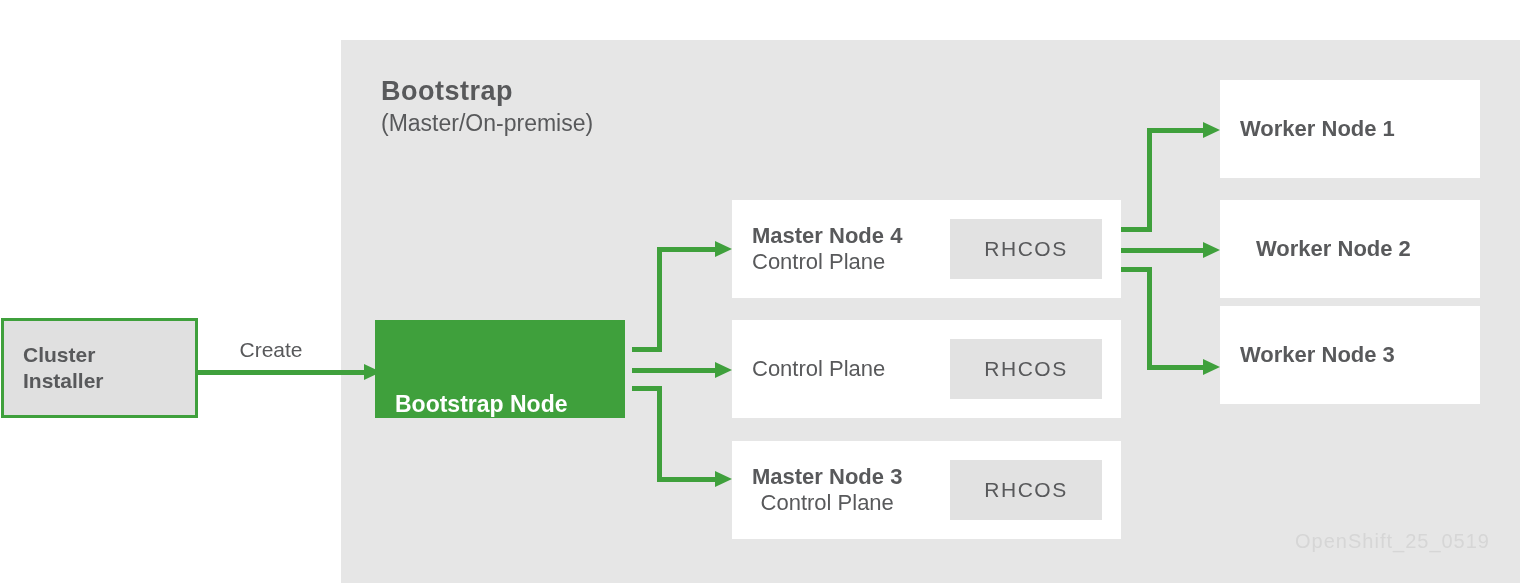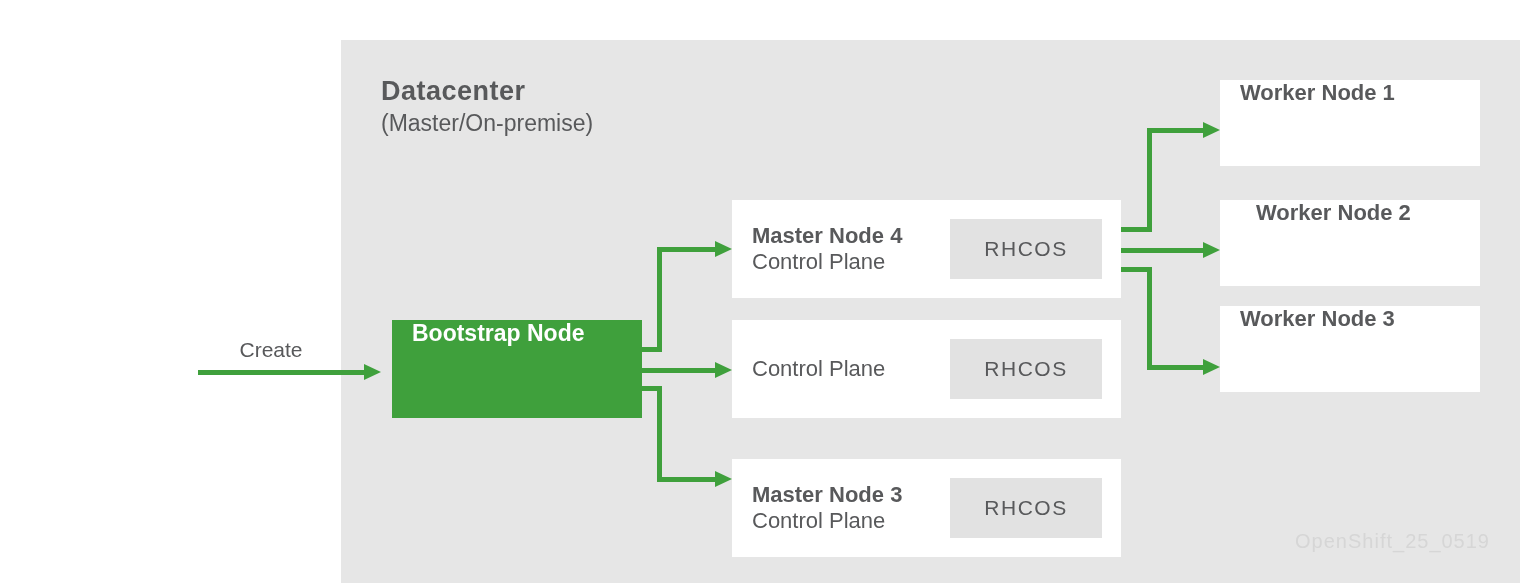--- a/index.html
+++ b/index.html
@@ -68,25 +68,25 @@
   }
   .create-label {
     position: absolute;
     left: 201px; top: 338px;
     width: 140px;
     text-align: center;
     font-size: 21px;
   }
   .bootstrap {
     position: absolute;
-    left: 392px; top: 320px;
+    left: 375px; top: 320px;
     width: 250px; height: 98px;
     background: var(--green);
     display: flex;
-    align-items: flex-start;
+    align-items: flex-end;
     padding-left: 20px;
   }
   .bootstrap-label {
     color: #ffffff;
     font-size: 23px;
     font-weight: bold;
   }
   .master {
     position: absolute;
     left: 732px;
@@ -114,24 +114,24 @@
     background: var(--badge-gray);
     display: flex;
     align-items: center;
     justify-content: center;
     font-size: 21px;
     letter-spacing: 1.5px;
   }
   .worker {
     position: absolute;
     left: 1220px;
-    width: 260px; height: 86px;
+    width: 260px; height: 98px;
     background: var(--node-white);
     display: flex;
-    align-items: flex-start;
+    align-items: center;
     padding-left: 20px;
   }
   .worker-label {
     font-size: 22px;
     font-weight: bold;
   }
   .hline, .vline {
     position: absolute;
     background: var(--green);
   }
@@ -144,25 +144,29 @@
     border-bottom: 8px solid transparent;
     border-left: 17px solid var(--green);
   }
 </style>
 </head>
 <body>
 
 <div class="canvas">
 
   <div class="panel">
-    <div class="dc-title">Datacenter</div>
+    <div class="dc-title">Bootstrap</div>
     <div class="dc-sub">(Master/On-premise)</div>
     <div class="watermark">OpenShift_25_0519</div>
   </div>
 
+  <div class="installer">
+    <div class="installer-line">Cluster</div>
+    <div class="installer-line">Installer</div>
+  </div>
 
   <div class="create-label">Create</div>
   <div class="hline" style="left:198px; top:370px; width:168px;"></div>
   <div class="arrow" style="left:364px; top:364px;"></div>
 
   <div class="bootstrap">
     <span class="bootstrap-label">Bootstrap Node</span>
   </div>
 
   <div class="hline" style="left:632px; top:347px; width:30px;"></div>
@@ -186,21 +190,21 @@
     <div class="badge">RHCOS</div>
   </div>
 
   <div class="master" style="top:320px;">
     <div class="node-text">
       <div class="node-sub">Control Plane</div>
     </div>
     <div class="badge">RHCOS</div>
   </div>
 
-  <div class="master" style="top:459px;">
+  <div class="master" style="top:441px;text-align:center;">
     <div class="node-text">
       <div class="node-title">Master Node 3</div>
       <div class="node-sub">Control Plane</div>
     </div>
     <div class="badge">RHCOS</div>
   </div>
 
   <div class="hline" style="left:1121px; top:227px; width:31px;"></div>
   <div class="vline" style="left:1147px; top:128px; height:104px;"></div>
   <div class="hline" style="left:1147px; top:128px; width:57px;"></div>

